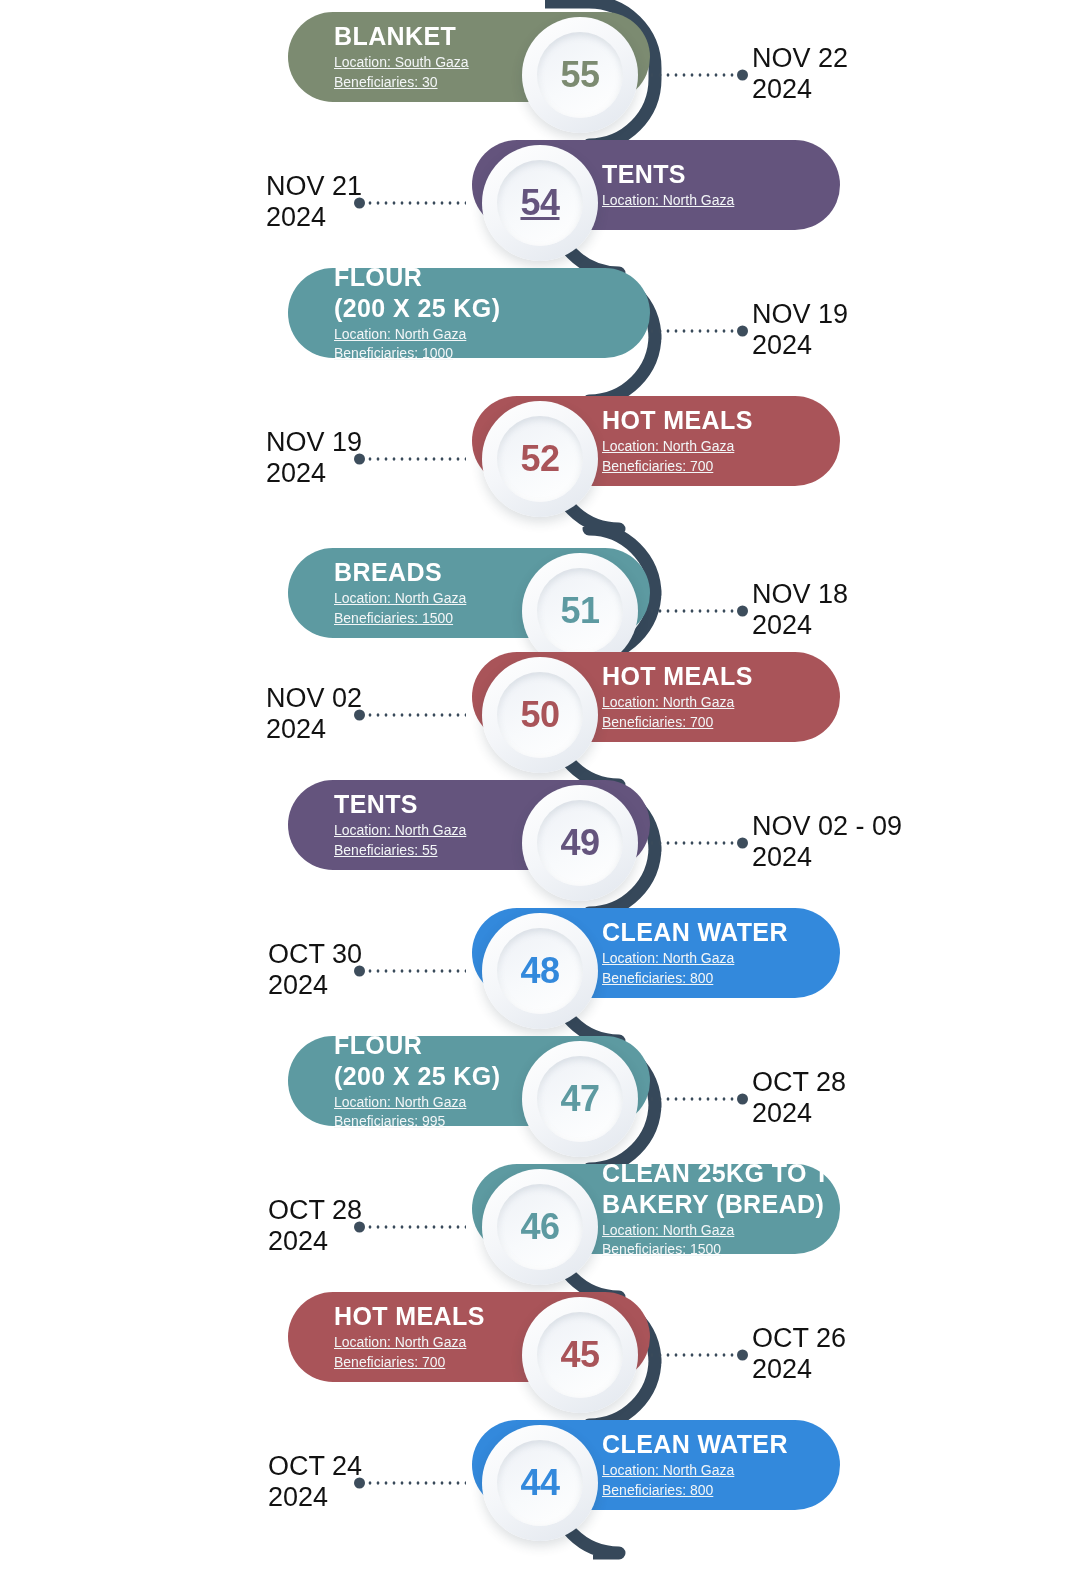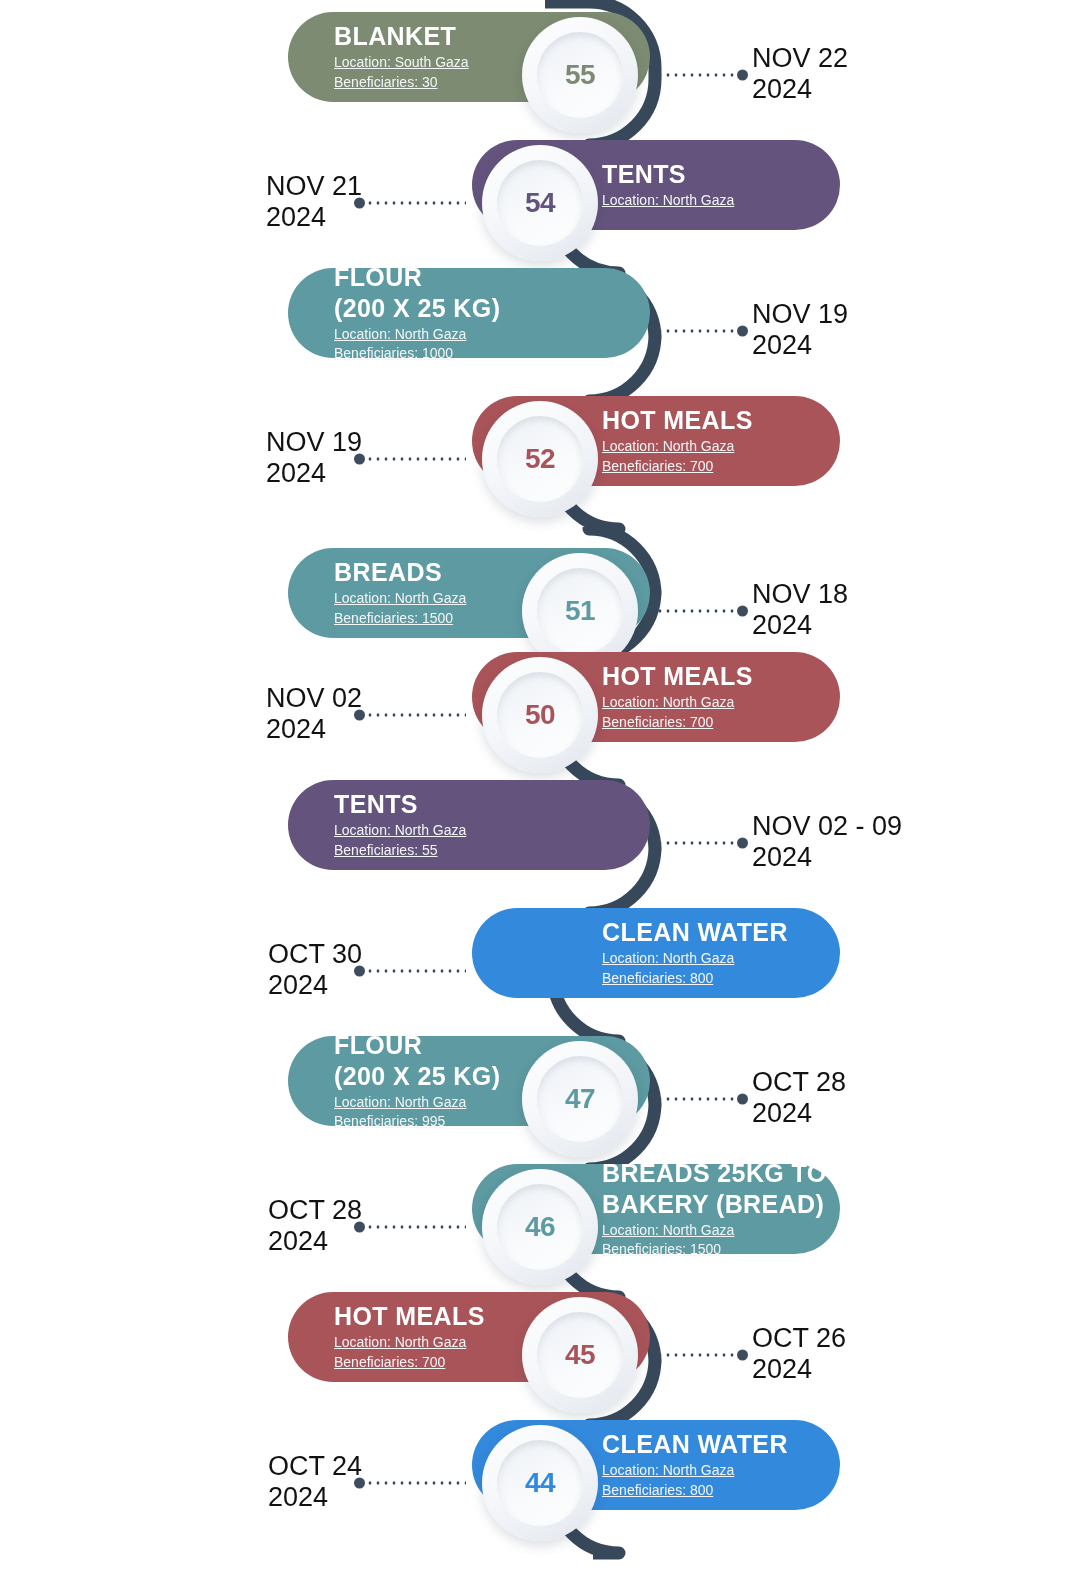--- a/index.html
+++ b/index.html
@@ -102,21 +102,21 @@
     height: 86px;
     border-radius: 50%;
     background: linear-gradient(150deg, #eef1f6 0%, #f8fafc 55%, #ffffff 100%);
     box-shadow: inset 0 3px 7px rgba(120,135,155,0.22),
                 inset 0 -2px 5px rgba(255,255,255,0.95);
     display: flex;
     align-items: center;
     justify-content: center;
   }
   .badge-num {
-    font-size: 28px;
+    font-size: 36px;
     font-weight: bold;
     letter-spacing: -0.5px;
     line-height: 1;
   }
 
   
   .date-block {
     position: absolute;
     top: 50%;
     transform: translateY(-50%);
@@ -203,21 +203,21 @@
       </div>
       <div class="row right" style="top: 140px;">
         <div class="pill" style="background: rgb(100, 84, 125);">
           <div class="pill-text">
             <p class="pill-title">TENTS</p>
             <p class="pill-sub">Location: North Gaza</p>
           </div>
         </div>
         <div class="badge">
           <div class="badge-inner">
-            <span class="badge-num" style="color: rgb(100, 84, 125);">54</span>
+            <span class="badge-num" style="color: rgb(100, 84, 125); text-decoration: underline;">54</span>
           </div>
         </div>
         <div class="leader">
           <div class="dots"></div>
           <div class="knob"></div>
         </div>
         <div class="date-block"><span>NOV 21</span><span class="y">2024</span></div>
       </div>
       <div class="row left" style="top: 268px;">
         <div class="pill" style="background: rgb(93, 154, 161);">
@@ -292,34 +292,44 @@
         <div class="date-block"><span>NOV 02</span><span class="y">2024</span></div>
       </div>
       <div class="row left" style="top: 780px;">
         <div class="pill" style="background: rgb(100, 84, 125);">
           <div class="pill-text">
             <p class="pill-title">TENTS</p>
             <p class="pill-sub">Location: North Gaza</p>
             <p class="pill-sub">Beneficiaries: 55</p>
           </div>
         </div>
+        <div class="badge">
+          <div class="badge-inner">
+            <span class="badge-num" style="color: rgb(100, 84, 125);">49</span>
+          </div>
+        </div>
         <div class="leader">
           <div class="dots"></div>
           <div class="knob"></div>
         </div>
         <div class="date-block"><span>NOV 02 - 09</span><span class="y">2024</span></div>
       </div>
       <div class="row right" style="top: 908px;">
         <div class="pill" style="background: rgb(51, 137, 220);">
           <div class="pill-text">
             <p class="pill-title">CLEAN WATER</p>
             <p class="pill-sub">Location: North Gaza</p>
             <p class="pill-sub">Beneficiaries: 800</p>
           </div>
         </div>
+        <div class="badge">
+          <div class="badge-inner">
+            <span class="badge-num" style="color: rgb(51, 137, 220);">48</span>
+          </div>
+        </div>
         <div class="leader">
           <div class="dots"></div>
           <div class="knob"></div>
         </div>
         <div class="date-block"><span>OCT 30</span><span class="y">2024</span></div>
       </div>
       <div class="row left" style="top: 1036px;">
         <div class="pill" style="background: rgb(93, 154, 161);">
           <div class="pill-text">
             <p class="pill-title">FLOUR</p>
@@ -335,21 +345,21 @@
         </div>
         <div class="leader">
           <div class="dots"></div>
           <div class="knob"></div>
         </div>
         <div class="date-block"><span>OCT 28</span><span class="y">2024</span></div>
       </div>
       <div class="row right" style="top: 1164px;">
         <div class="pill" style="background: rgb(93, 154, 161);">
           <div class="pill-text">
-            <p class="pill-title">BREADS 25KG TO THE</p>
+            <p class="pill-title">CLEAN 25KG TO THE</p>
             <p class="pill-title">BAKERY (BREAD)</p>
             <p class="pill-sub">Location: North Gaza</p>
             <p class="pill-sub">Beneficiaries: 1500</p>
           </div>
         </div>
         <div class="badge">
           <div class="badge-inner">
             <span class="badge-num" style="color: rgb(93, 154, 161);">46</span>
           </div>
         </div>

